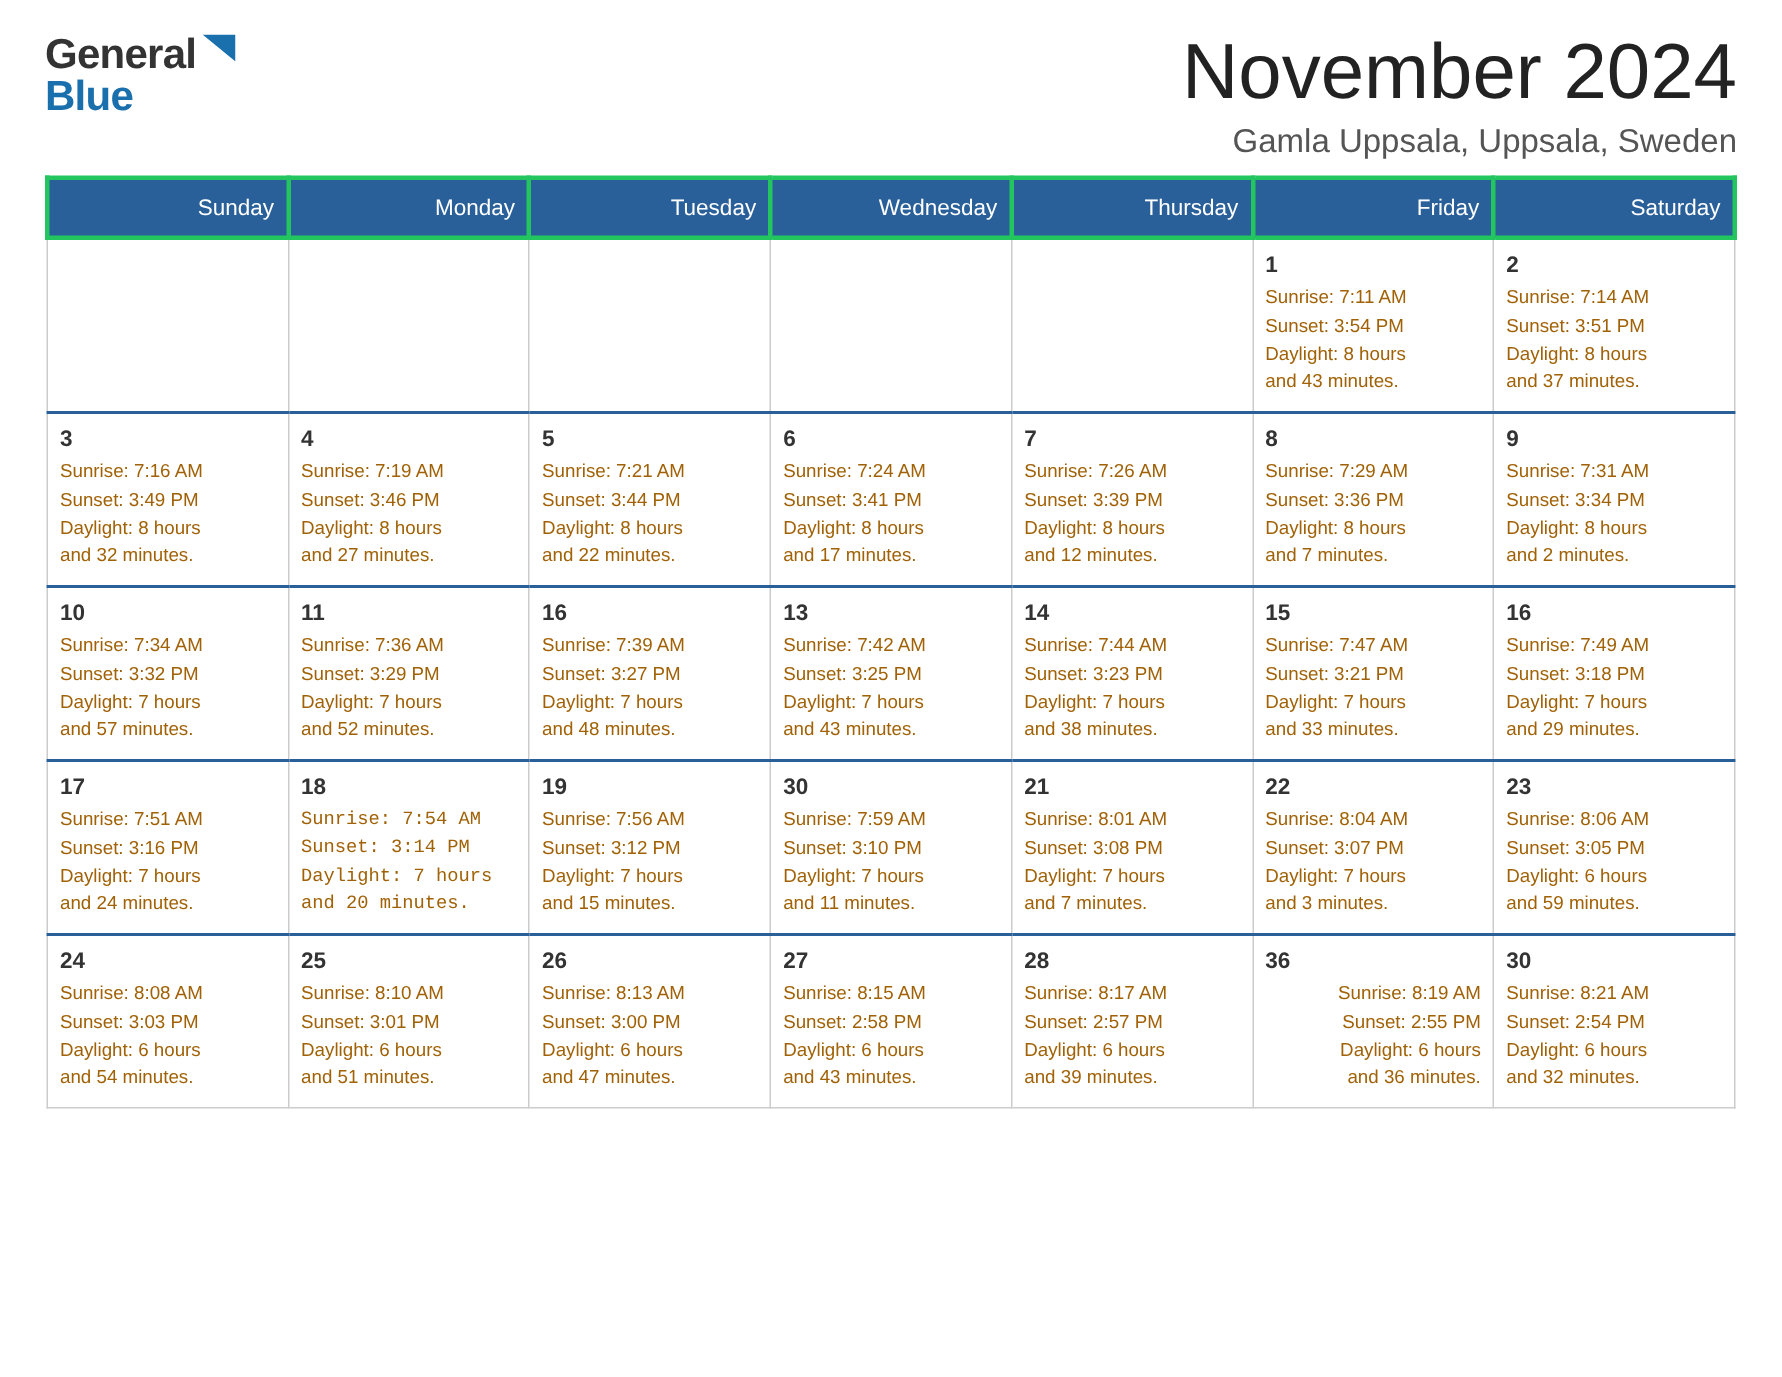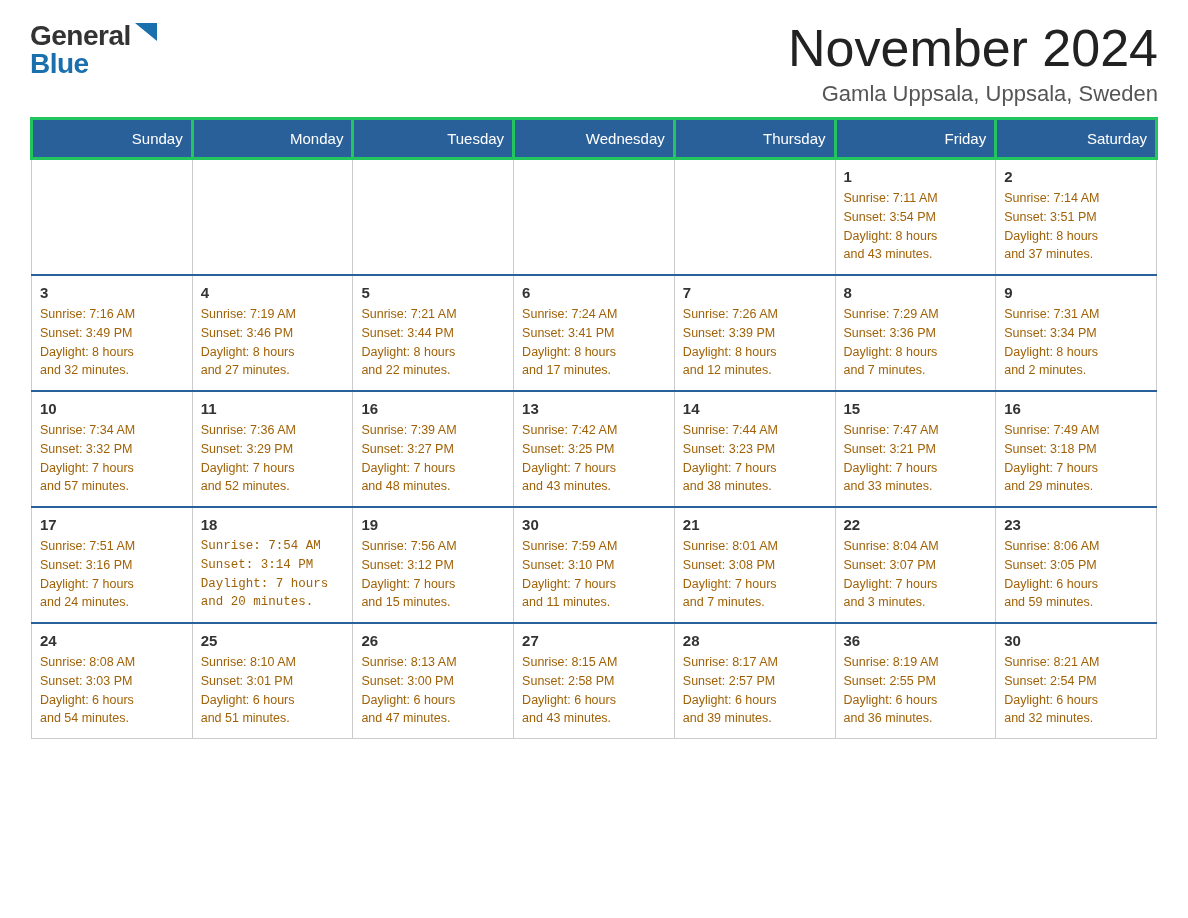--- a/index.html
+++ b/index.html
@@ -345,21 +345,21 @@
         </td>
         <td>
           <span class="day-num">28</span>
           <div class="day-info" style="white-space: pre-line;">Sunrise: 8:17 AM
 Sunset: 2:57 PM
 Daylight: 6 hours
 and 39 minutes.</div>
         </td>
         <td>
           <span class="day-num">36</span>
-          <div class="day-info" style="white-space: pre-line;">Sunrise: 8:19 AM
+          <div class="day-info" style="white-space: pre-line; text-align: right;">Sunrise: 8:19 AM
 Sunset: 2:55 PM
 Daylight: 6 hours
 and 36 minutes.</div>
         </td>
         <td>
           <span class="day-num">30</span>
           <div class="day-info" style="white-space: pre-line;">Sunrise: 8:21 AM
 Sunset: 2:54 PM
 Daylight: 6 hours
 and 32 minutes.</div>

